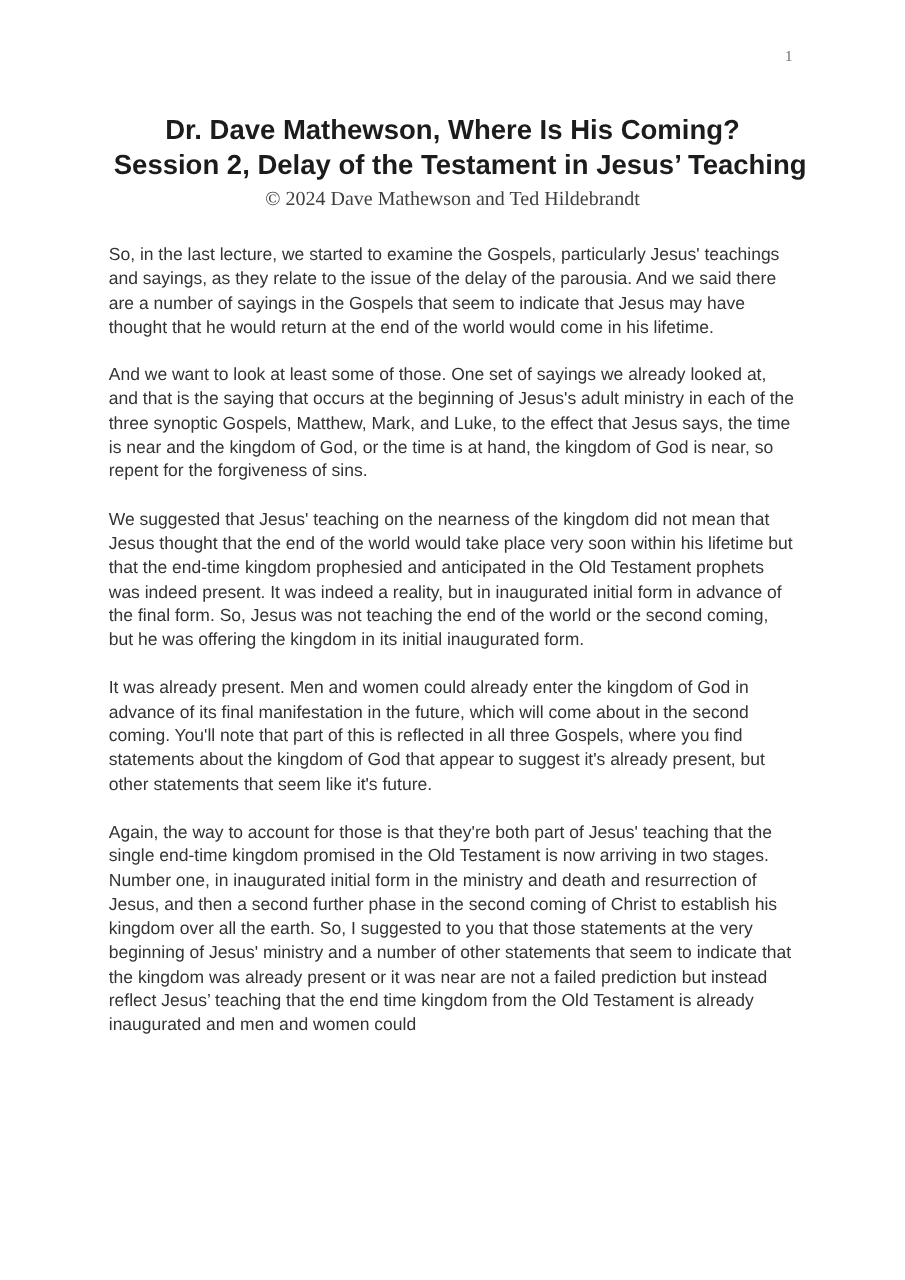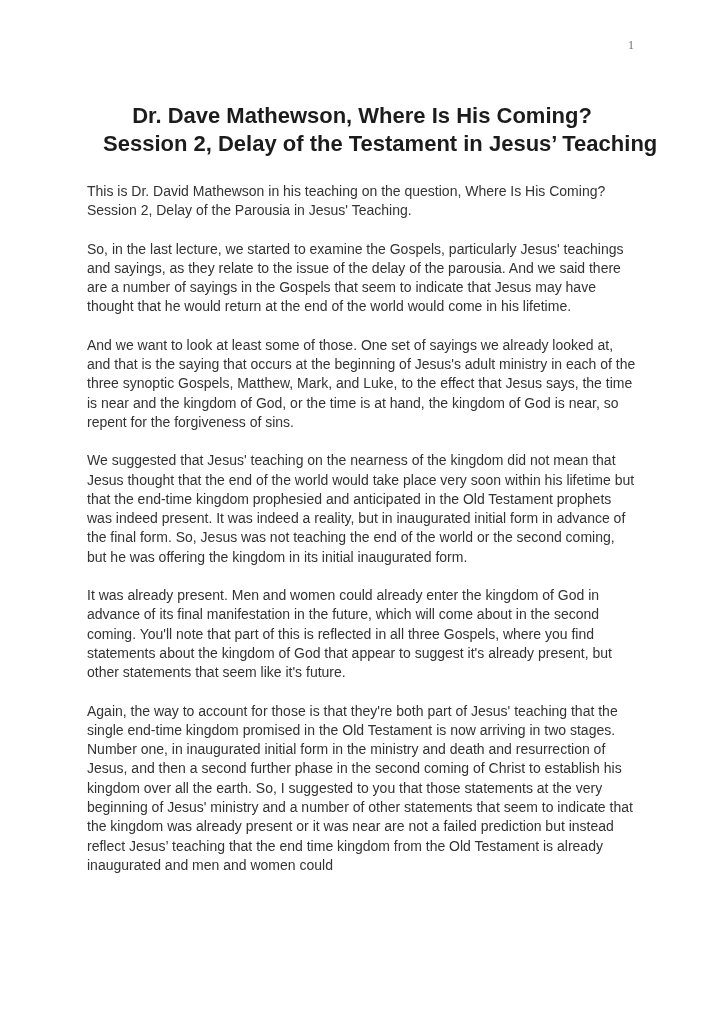--- a/index.html
+++ b/index.html
@@ -23,21 +23,21 @@
     font-size: 12px;
     color: #6e6e6e;
   }
   .content {
     position: absolute;
     left: 87px;
     top: 86px;
     width: 550px;
   }
   .title {
-    margin: 16px;
+    margin: 4px;
     text-align: center;
     font-family: "Liberation Sans", sans-serif;
     font-weight: 700;
     font-size: 22px;
     line-height: 28px;
     color: #1c1c1c;
   }
   .title-line {
     display: block;
     white-space: nowrap;
@@ -68,23 +68,23 @@
 
   <div class="page-number">1</div>
 
   <div class="content">
 
     <h1 class="title">
       <span class="title-line">Dr. Dave Mathewson, Where Is His Coming?</span>
       <span class="title-line">Session 2, Delay of the Testament in Jesus’ Teaching</span>
     </h1>
 
+    <div class="byline">© 2024 Dave Mathewson and Ted Hildebrandt</div>
 
     <div class="body-text">
-      <p>This is Dr. David Mathewson in his teaching on the question, Where Is His Coming? Session 2, Delay of the Parousia in Jesus' Teaching.</p>
       <p>So, in the last lecture, we started to examine the Gospels, particularly Jesus' teachings and sayings, as they relate to the issue of the delay of the parousia. And we said there are a number of sayings in the Gospels that seem to indicate that Jesus may have thought that he would return at the end of the world would come in his lifetime.</p>
       <p>And we want to look at least some of those. One set of sayings we already looked at, and that is the saying that occurs at the beginning of Jesus's adult ministry in each of the three synoptic Gospels, Matthew, Mark, and Luke, to the effect that Jesus says, the time is near and the kingdom of God, or the time is at hand, the kingdom of God is near, so repent for the forgiveness of sins.</p>
       <p>We suggested that Jesus' teaching on the nearness of the kingdom did not mean that Jesus thought that the end of the world would take place very soon within his lifetime but that the end-time kingdom prophesied and anticipated in the Old Testament prophets was indeed present. It was indeed a reality, but in inaugurated initial form in advance of the final form. So, Jesus was not teaching the end of the world or the second coming, but he was offering the kingdom in its initial inaugurated form.</p>
       <p>It was already present. Men and women could already enter the kingdom of God in advance of its final manifestation in the future, which will come about in the second coming. You'll note that part of this is reflected in all three Gospels, where you find statements about the kingdom of God that appear to suggest it's already present, but other statements that seem like it's future.</p>
       <p>Again, the way to account for those is that they're both part of Jesus' teaching that the single end-time kingdom promised in the Old Testament is now arriving in two stages. Number one, in inaugurated initial form in the ministry and death and resurrection of Jesus, and then a second further phase in the second coming of Christ to establish his kingdom over all the earth. So, I suggested to you that those statements at the very beginning of Jesus' ministry and a number of other statements that seem to indicate that the kingdom was already present or it was near are not a failed prediction but instead reflect Jesus’ teaching that the end time kingdom from the Old Testament is already inaugurated and men and women could</p>
     </div>
 
   </div>
 
 </div>

